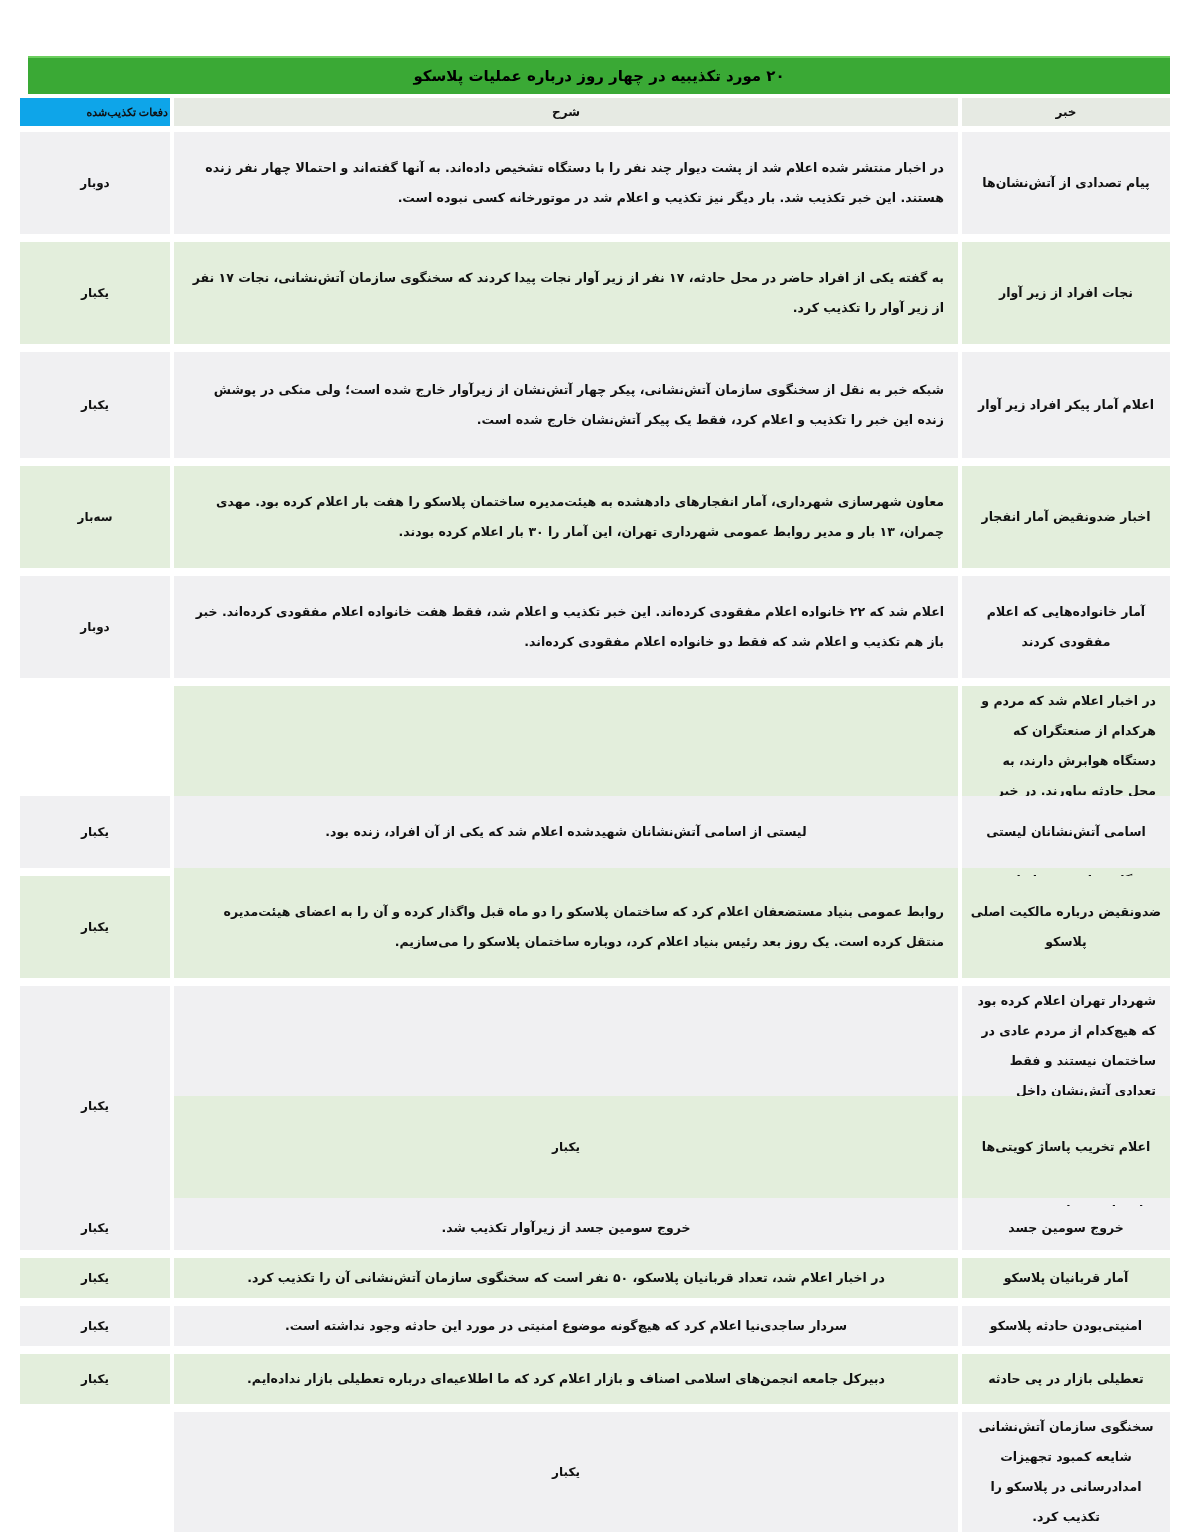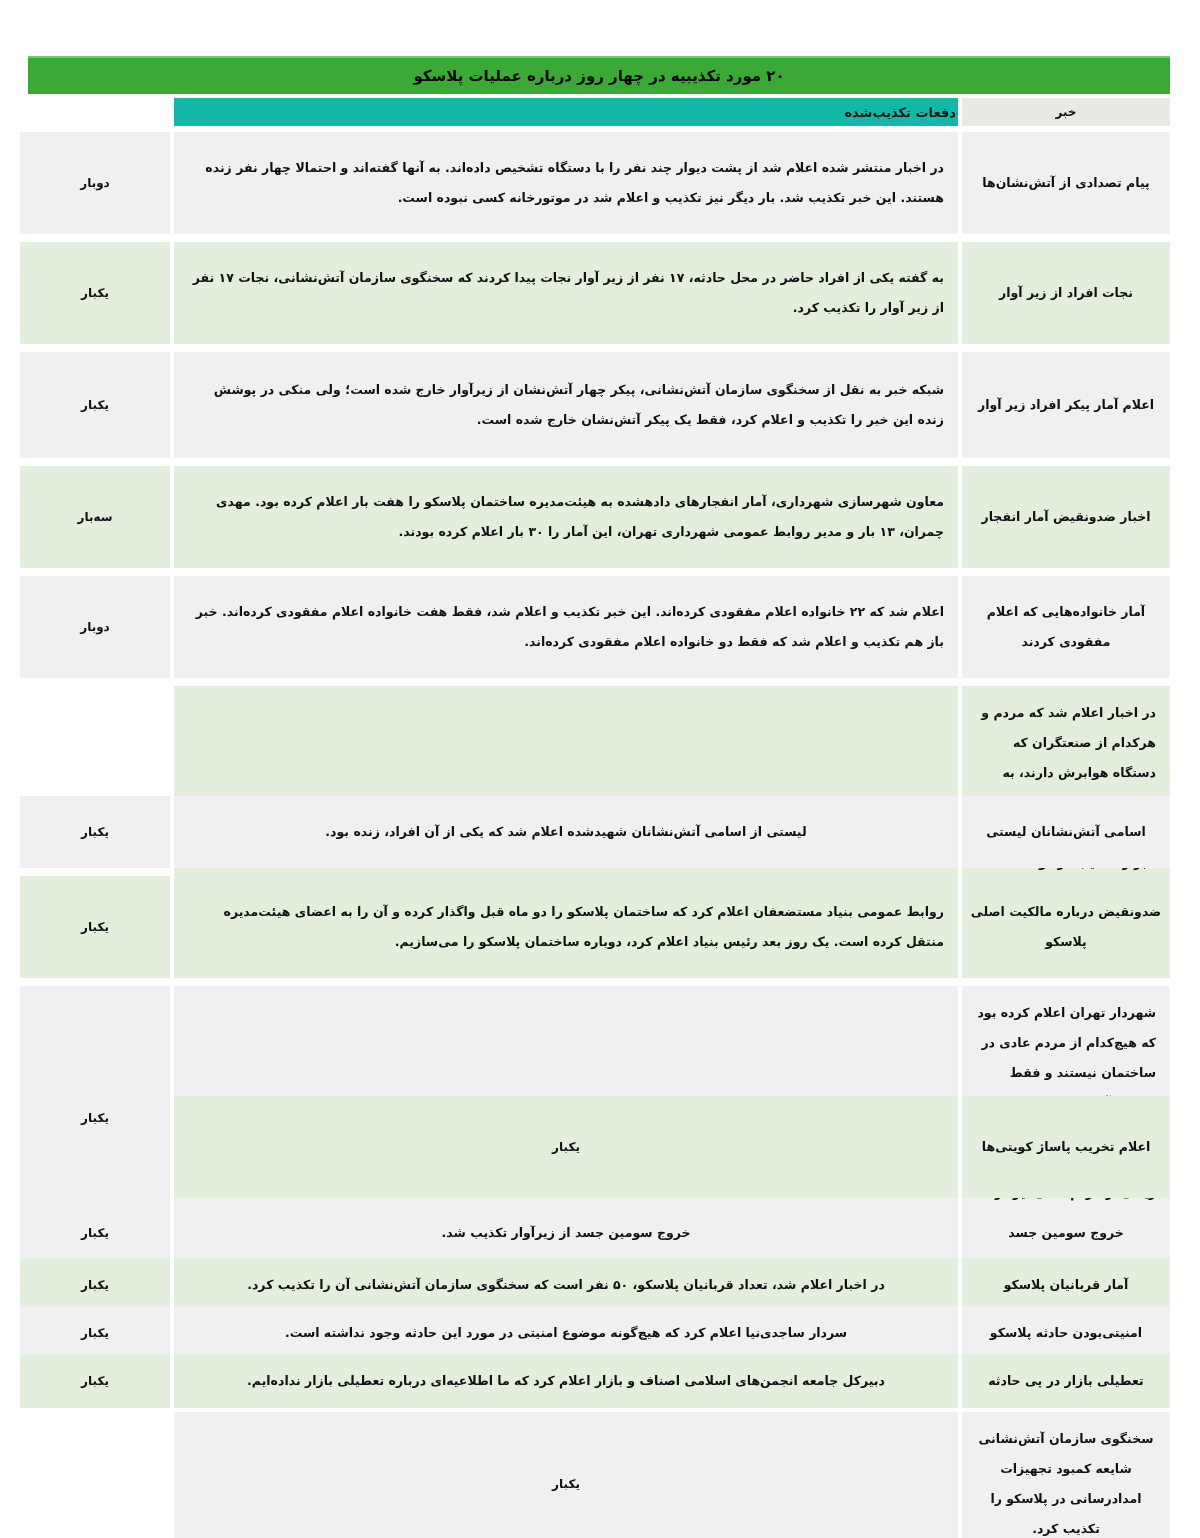--- a/index.html
+++ b/index.html
@@ -46,63 +46,65 @@
     }
     .head-cell {
       display: flex;
       align-items: center;
       justify-content: center;
       font-weight: bold;
       font-size: 12px;
       background: #e6eae3;
     }
     .head-cell.count {
-      background: #14b8a6;
+      background: #0ea5e9;
       justify-content: flex-start;
       padding-right: 2px;
-      font-size: 13px;
+      font-size: 11px;
+      font-family: Liberation Serif, serif;
     }
     .row {
       margin-bottom: 8px;
     }
     .cell {
       display: flex;
       align-items: center;
       justify-content: center;
       text-align: center;
       font-weight: bold;
       font-size: 12.5px;
       line-height: 30px;
       padding: 0 7px;
       box-sizing: border-box;
     }
     .cell.desc {
       text-align: right;
       justify-content: center;
-      padding: 12px 14px;
+      padding: 0 14px;
     }
     .cell.desc span {
       display: block;
       width: 100%;
     }
     .cell.desc.center span { text-align: center; }
     .row.gray .cell { background: #f0f0f2; }
     .row.green .cell { background: #e3eedc; justify-content: center; }
     .cell.count {
       font-size: 12px;
     }
   </style>
 </head>
 <body>
 
 <div class="sheet">
   <div class="title-bar">۲۰ مورد تکذیبیه در چهار روز درباره عملیات پلاسکو</div>
 
   <div class="grid head-row">
     <div class="head-cell">خبر</div>
+    <div class="head-cell">شرح</div>
     <div class="head-cell count">دفعات تکذیب‌شده</div>
   </div>
 
   <div id="rows">
       <div class="grid row gray" style="height: 102px;">
     <div class="cell news">پیام تصدادی از آتش‌نشان‌ها</div>
     <div class="cell desc">
           <span>در اخبار منتشر شده اعلام شد از پشت دیوار چند نفر را با دستگاه تشخیص داده‌اند. به آنها گفته‌اند و احتمالا چهار نفر زنده هستند. این خبر تکذیب شد. بار دیگر نیز تکذیب و اعلام شد در موتورخانه کسی نبوده است.</span>
         </div>
     <div class="cell count">دوبار</div>

